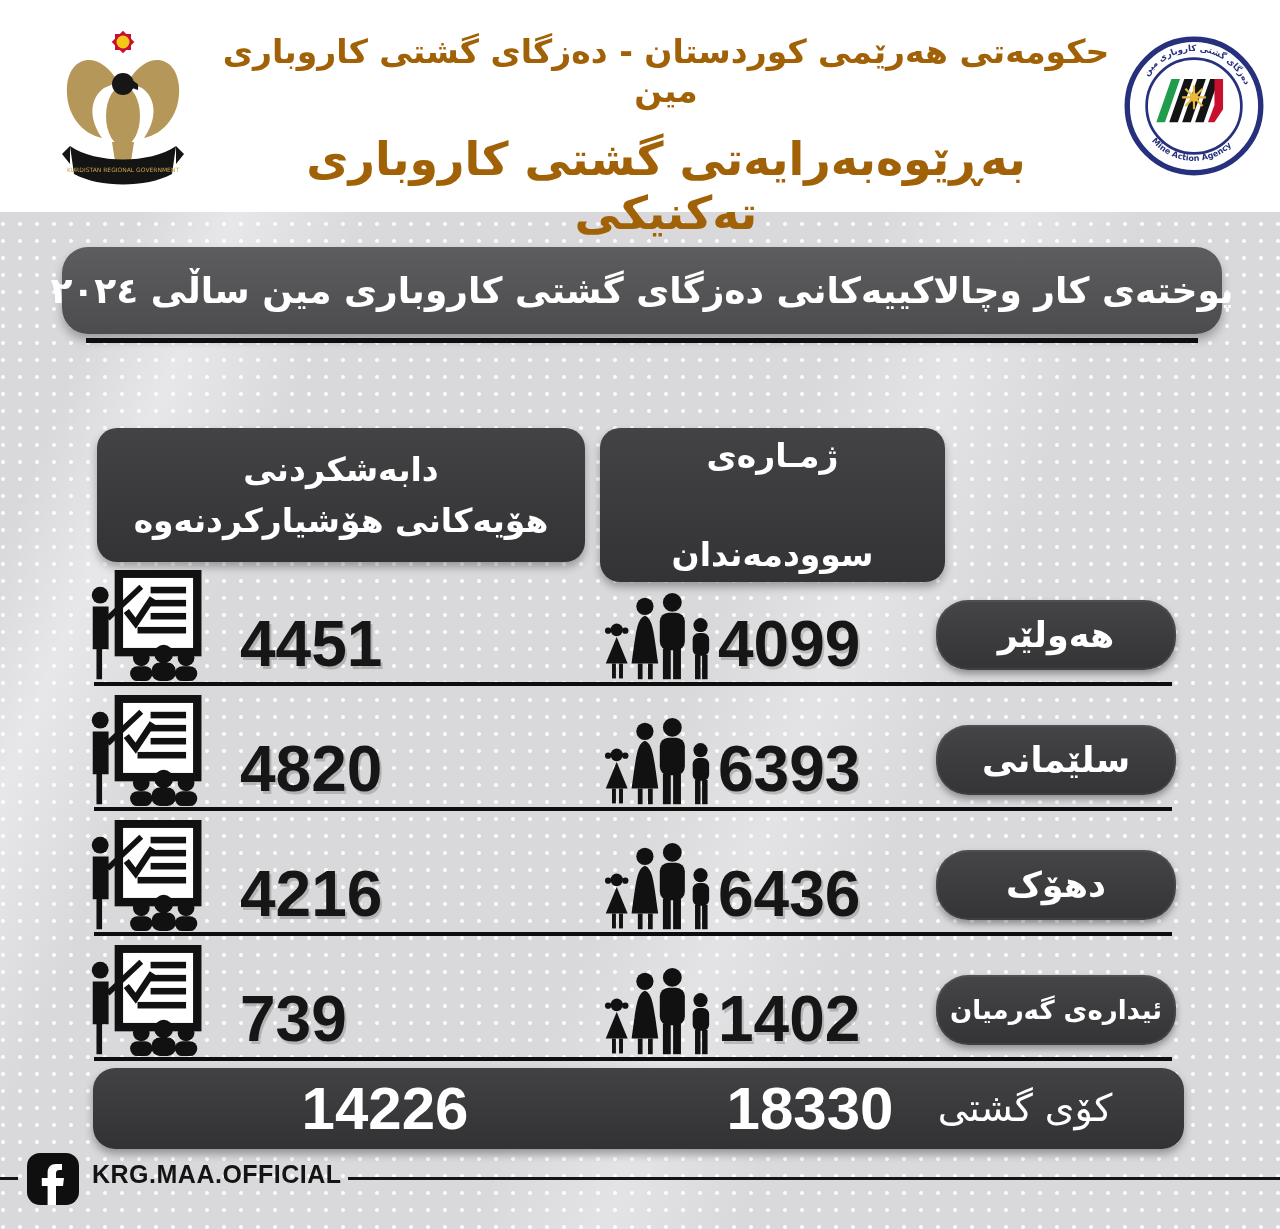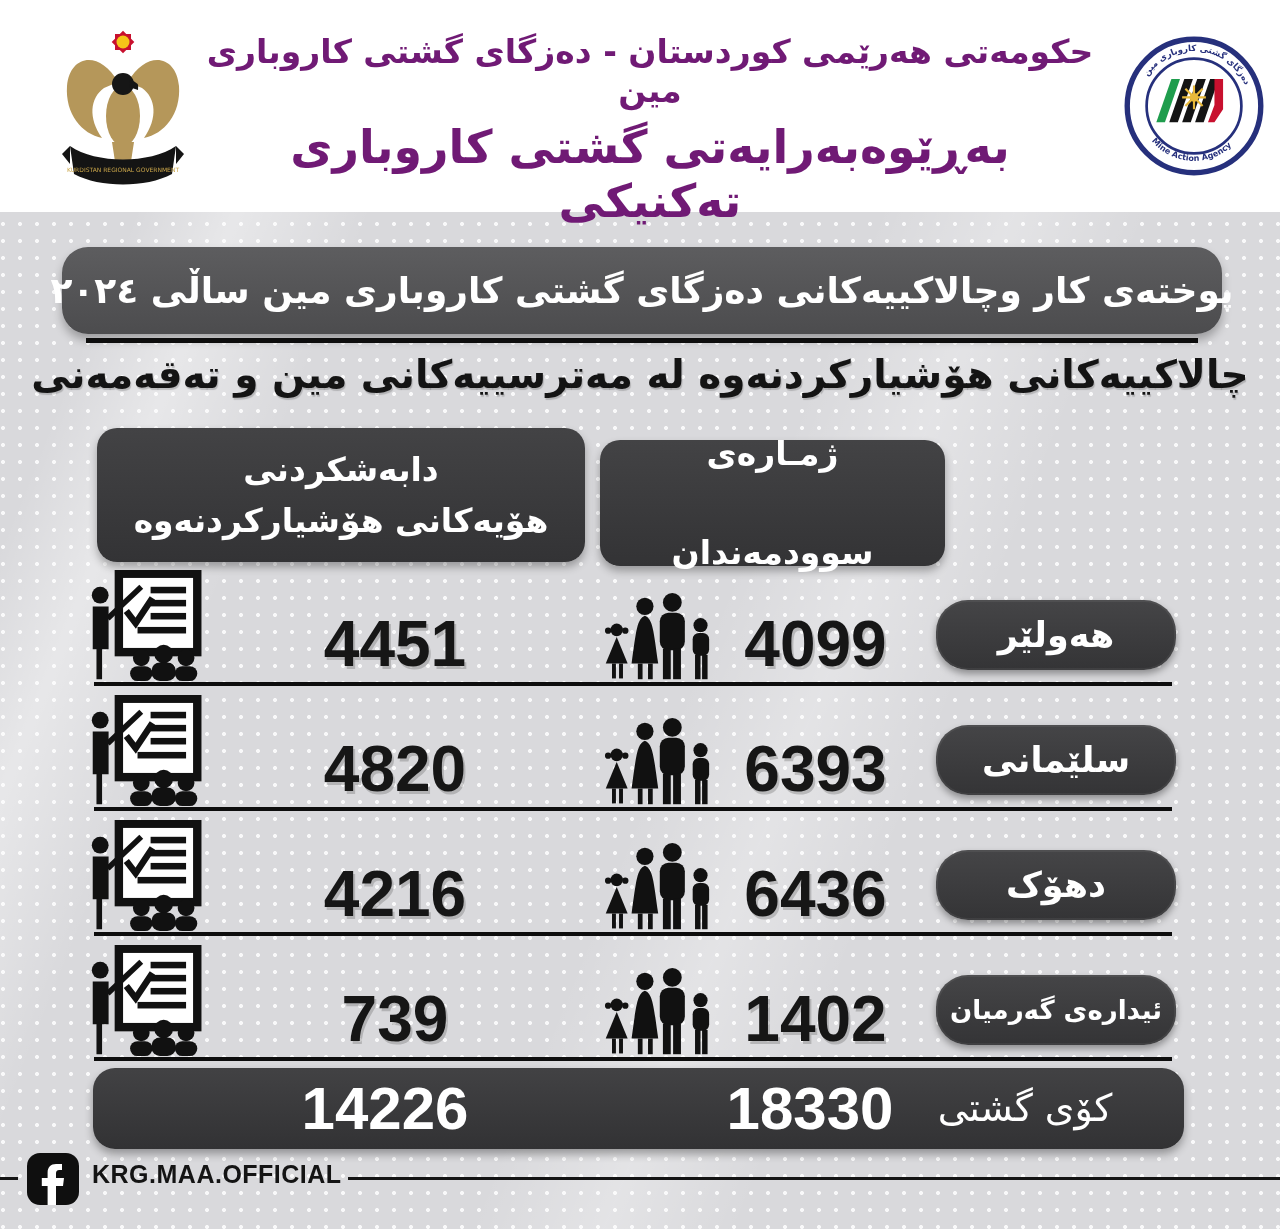--- a/index.html
+++ b/index.html
@@ -17,23 +17,23 @@
     position:absolute; top:212px; left:0; width:1280px; height:1017px; pointer-events:none;
     background:linear-gradient(112deg,
       rgba(255,255,255,0) 8%, rgba(255,255,255,.38) 14%, rgba(255,255,255,0) 22%,
       rgba(255,255,255,0) 52%, rgba(255,255,255,.28) 60%, rgba(255,255,255,0) 68%);
     z-index:0;
   }
   .layer{ position:absolute; z-index:1; }
 
   
   .header{ left:0; top:0; width:1280px; height:212px; background:#ffffff; }
-  .header-text{ position:absolute; left:200px; width:900px; top:32px; text-align:center; direction:rtl; color:#701a75; }
+  .header-text{ position:absolute; left:216px; width:900px; top:32px; text-align:center; direction:rtl; color:#a16207; }
   .header-line1{ font-size:33px; font-weight:bold; letter-spacing:0; }
-  .header-line2{ font-size:46px; font-weight:bold; margin-top:10px; }
+  .header-line2{ font-size:46px; font-weight:bold; margin-top:22px; }
   .emblem{ position:absolute; left:58px; top:24px; }
   .seal{ position:absolute; left:1124px; top:36px; }
 
   
   .banner{
     left:62px; top:247px; width:1160px; height:87px; border-radius:26px;
     background:linear-gradient(#5d5d5f,#4c4c4e);
     display:flex; align-items:center; justify-content:center;
     box-shadow:0 6px 10px rgba(0,0,0,.28);
     text-align:right;
@@ -48,28 +48,28 @@
   }
 
   
   .colhead{
     border-radius:20px; background:linear-gradient(#434345,#333335);
     color:#fff; font-weight:bold; font-size:33px; direction:rtl; text-align:center;
     display:flex; flex-direction:column; align-items:center; justify-content:center;
     line-height:1.55; box-shadow:0 5px 8px rgba(0,0,0,.3);
   }
   .colhead.materials{ left:97px; top:428px; width:488px; height:134px; }
-  .colhead.beneficiaries{ left:600px; top:440px; width:345px; height:126px;gap:48px; }
+  .colhead.beneficiaries{ left:600px; top:428px; width:345px; height:154px;gap:48px; }
 
   
   .row{ left:0; width:1280px; height:112px; }
   .row .pres-icon{ position:absolute; left:88px; bottom:0; }
   .row .family-icon{ position:absolute; left:600px; bottom:2px; }
   .num{
-    position:absolute; bottom:6px; text-align:center; color:#161616;
+    position:absolute; bottom:6px; text-align:left; color:#161616;
     font-family:"Liberation Sans","DejaVu Sans",sans-serif;
     font-size:64px; font-weight:bold; line-height:1;
     text-shadow:2px 3px 0 rgba(110,110,110,.35);
   }
   .num.materials{ left:240px; width:310px; }
   .num.beneficiaries{ left:718px; width:195px; }
   .badge{
     position:absolute; left:936px; top:30px; width:240px; height:70px; border-radius:32px;
     background:linear-gradient(#454547,#343436);
     display:flex; align-items:center; justify-content:center;
@@ -210,21 +210,20 @@
         </g>
       </svg>
     </span>
   </div>
 
   <div class="layer banner">
     <span>پوختەی کار وچالاکییەکانی دەزگای گشتی کاروباری مین ساڵی ٢٠٢٤</span>
   </div>
   <div class="layer banner-underline"></div>
 
-  <div class="layer subtitle">چالاکییەکانی هۆشیارکردنەوە لە مەترسییەکانی مین و تەقەمەنی</div>
 
   <div class="layer colhead materials">
     <span>دابەشکردنی</span>
     <span>هۆیەکانی هۆشیارکردنەوە</span>
   </div>
   <div class="layer colhead beneficiaries">
     <span>ژمـارەی</span>
     <span>سوودمەندان</span>
   </div>
 

